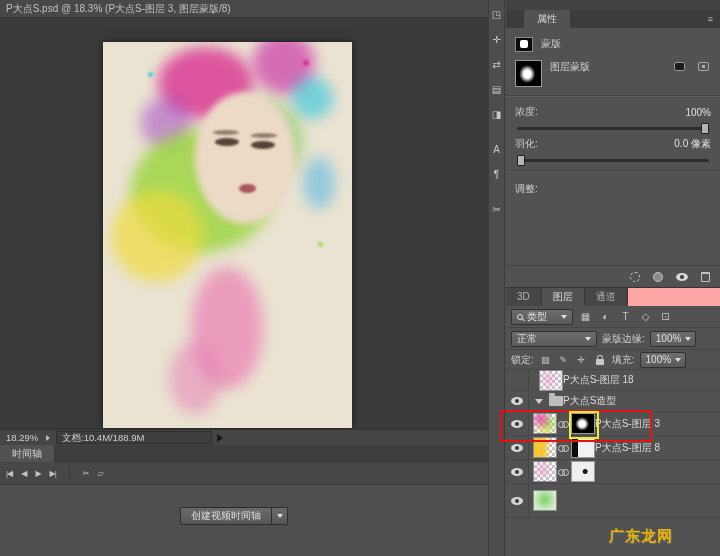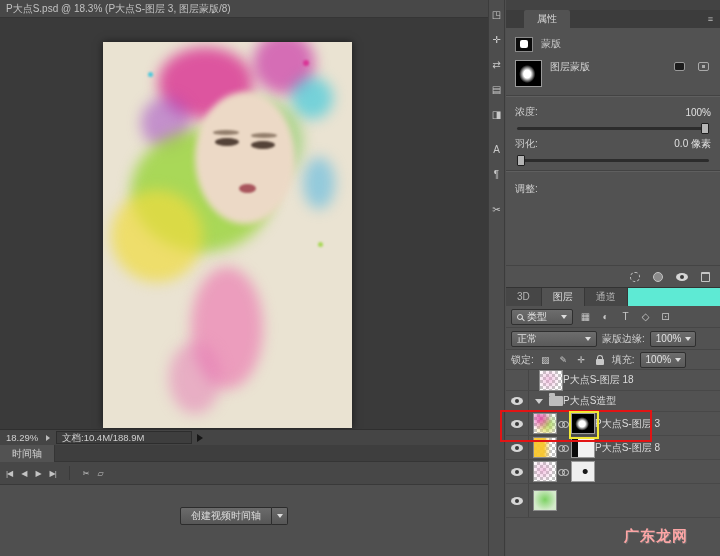--- a/index.html
+++ b/index.html
@@ -13,21 +13,21 @@
   .canvas { position:absolute; left:0; top:18px; width:488px; height:411px; background:#3a3a3a; overflow:hidden; }
   .artwork { position:absolute; left:103px; top:24px; width:249px; height:386px; background:#eae3d2; box-shadow:0 0 8px rgba(0,0,0,.55); overflow:hidden; }
   .blob { position:absolute; border-radius:50%; filter:blur(7px); }
   .soft { filter:blur(3px); }
   .crisp { filter:blur(1px); }
 
   
   .statusbar { position:absolute; left:0; top:429px; width:488px; height:16px; background:#454545; border-top:1px solid #2f2f2f; display:flex; align-items:center; font-size:9.5px; color:#cfcfcf; }
   .zoom { padding-left:6px; width:46px; }
   .arr-right-sm { width:0; height:0; border-top:3px solid transparent; border-bottom:3px solid transparent; border-left:4px solid #bbb; margin-right:6px; }
-  .docinfo { width:136px; height:13px; background:#3e3e3e; border:1px solid #2d2d2d; line-height:11px; padding:0 5px; white-space:nowrap; overflow:hidden; }
+  .docinfo { width:156px; height:13px; background:#3e3e3e; border:1px solid #2d2d2d; line-height:11px; padding:0 5px; white-space:nowrap; overflow:hidden; }
   .flyout-arr { width:0; height:0; border-top:4px solid transparent; border-bottom:4px solid transparent; border-left:6px solid #161616; margin-left:5px; }
 
   
   .timeline { position:absolute; left:0; top:445px; width:488px; height:111px; background:#4f4f4f; }
   .tl-tabbar { height:17px; background:#3e3e3e; border-bottom:1px solid #353535; }
   .tl-tab { display:inline-block; height:17px; padding:0 12px; background:#525252; line-height:17px; color:#d2d2d2; border-right:1px solid #353535; }
   .tl-controls { height:23px; background:#474747; border-bottom:1px solid #393939; display:flex; align-items:center; padding-left:6px; gap:9px; }
   .t-icon { color:#c4c4c4; font-size:8px; letter-spacing:-1px; cursor:default; }
   .t-sep { width:1px; height:14px; background:#3a3a3a; margin:0 4px; }
   .tl-body { position:relative; height:70px; }
@@ -67,21 +67,21 @@
   .adj-label { color:#cfcfcf; padding-top:3px; }
   .adj-btns { margin-left:auto; }
   .adj-btn { display:block; width:94px; height:17px; margin:0 0 7px auto; background:linear-gradient(#6a6a6a,#575757); border:1px solid #2c2c2c; border-radius:2px; color:#dcdcdc; font-size:10px; text-align:center; line-height:15px; }
   .props-footer { position:absolute; left:0; right:0; bottom:0; height:22px; border-top:1px solid #444; display:flex; align-items:center; justify-content:flex-end; gap:13px; padding:0 10px; }
   .circle-dashed { width:10px; height:10px; border:1px dashed #c4c4c4; border-radius:50%; }
   .circle-solid { width:10px; height:10px; border:1px solid #c4c4c4; border-radius:50%; background:#8b8b8b; }
   .trash { width:9px; height:10px; border:1px solid #c4c4c4; border-top:2px solid #c4c4c4; border-radius:1px; }
 
   
   .layers { position:absolute; left:0; top:288px; right:0; bottom:0; display:flex; flex-direction:column; }
-  .l-tabbar { height:18px; background:#5eead4; display:flex; }
+  .l-tabbar { height:18px; background:#fca5a5; display:flex; }
   .l-tab { padding:0 11px; line-height:18px; background:#464646; color:#b5b5b5; border-right:1px solid #373737; }
   .l-tab.active { background:#525252; color:#dedede; }
   .filter-row, .blend-row, .lock-row { background:#525252; display:flex; align-items:center; padding:0 5px; gap:5px; border-bottom:1px solid #464646; }
   .filter-row { height:22px; } .blend-row { height:22px; } .lock-row { height:20px; }
   .dd { display:flex; align-items:center; background:linear-gradient(#6d6d6d,#5a5a5a); border:1px solid #2f2f2f; border-radius:2px; height:16px; padding:0 5px; gap:4px; color:#e0e0e0; }
   .dd .arr-down { margin-left:auto; }
   .kind-dd { width:62px; }
   .blend-dd { width:86px; }
   .num-dd { width:46px; }
   .mag { width:6px; height:6px; border:1px solid #ddd; border-radius:50%; position:relative; flex:none; }
@@ -115,21 +115,21 @@
   .m6 { background:radial-gradient(circle at 60% 50%, #1a1a1a 2px, transparent 3px), #efefef; }
   .lname { margin-left:0; color:#dcdcdc; white-space:nowrap; }
   .disclosure { width:0; height:0; border-left:4px solid transparent; border-right:4px solid transparent; border-top:5px solid #cfcfcf; margin-left:6px; flex:none; }
   .folder { width:14px; height:10px; background:#bdbdbd; border-radius:1px; position:relative; margin-left:6px; flex:none; }
   .folder::before { content:''; position:absolute; top:-3px; left:0; width:6px; height:3px; background:#bdbdbd; border-radius:1px 1px 0 0; }
   .indent { margin-left:10px; }
 
   
   .red-box { position:absolute; left:500px; top:410px; width:152px; height:32px; border:2px solid #e21414; z-index:60; pointer-events:none; }
   .yellow-box { position:absolute; left:569px; top:411px; width:30px; height:28px; border:2px solid #f2e933; z-index:61; pointer-events:none; }
-  .watermark { position:absolute; left:624px; top:527px; z-index:70; color:#fca5a5; font-size:15px; font-weight:bold; letter-spacing:1px; text-shadow:1px 1px 0 #6b6b6b; }
+  .watermark { position:absolute; left:609px; top:527px; z-index:70; color:#eab308; font-size:15px; font-weight:bold; letter-spacing:1px; text-shadow:1px 1px 0 #6b6b6b; }
 </style>
 </head>
 <body>
 
 <div class="app">
 
   <div class="titlebar">
     <span>P大点S.psd @ 18.3% (P大点S-图层 3, 图层蒙版/8)</span>
   </div>
 

